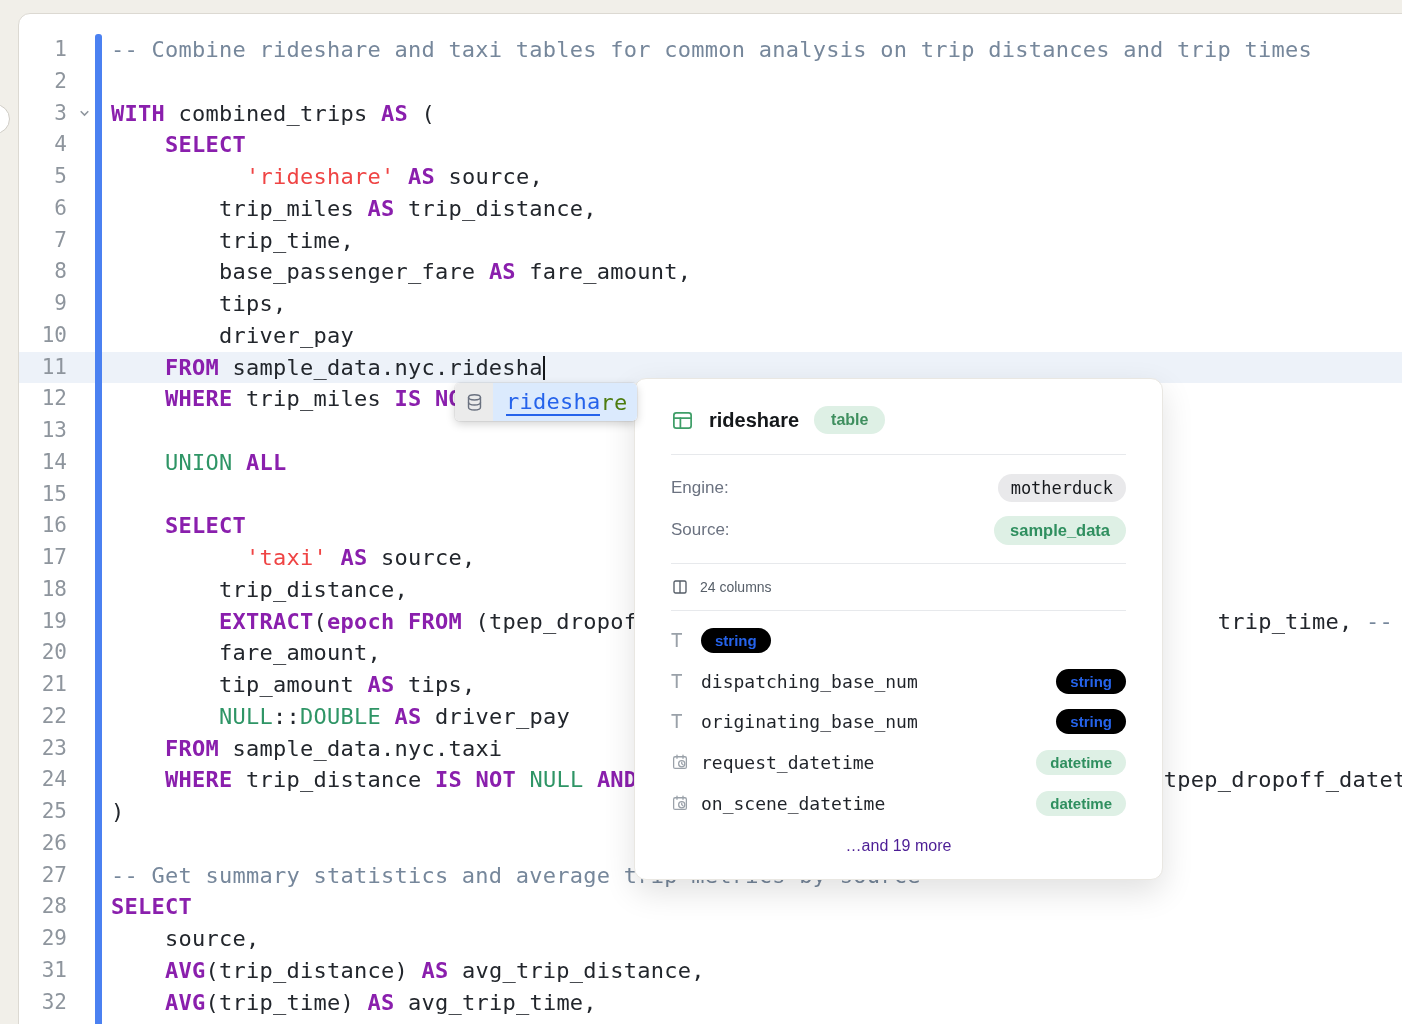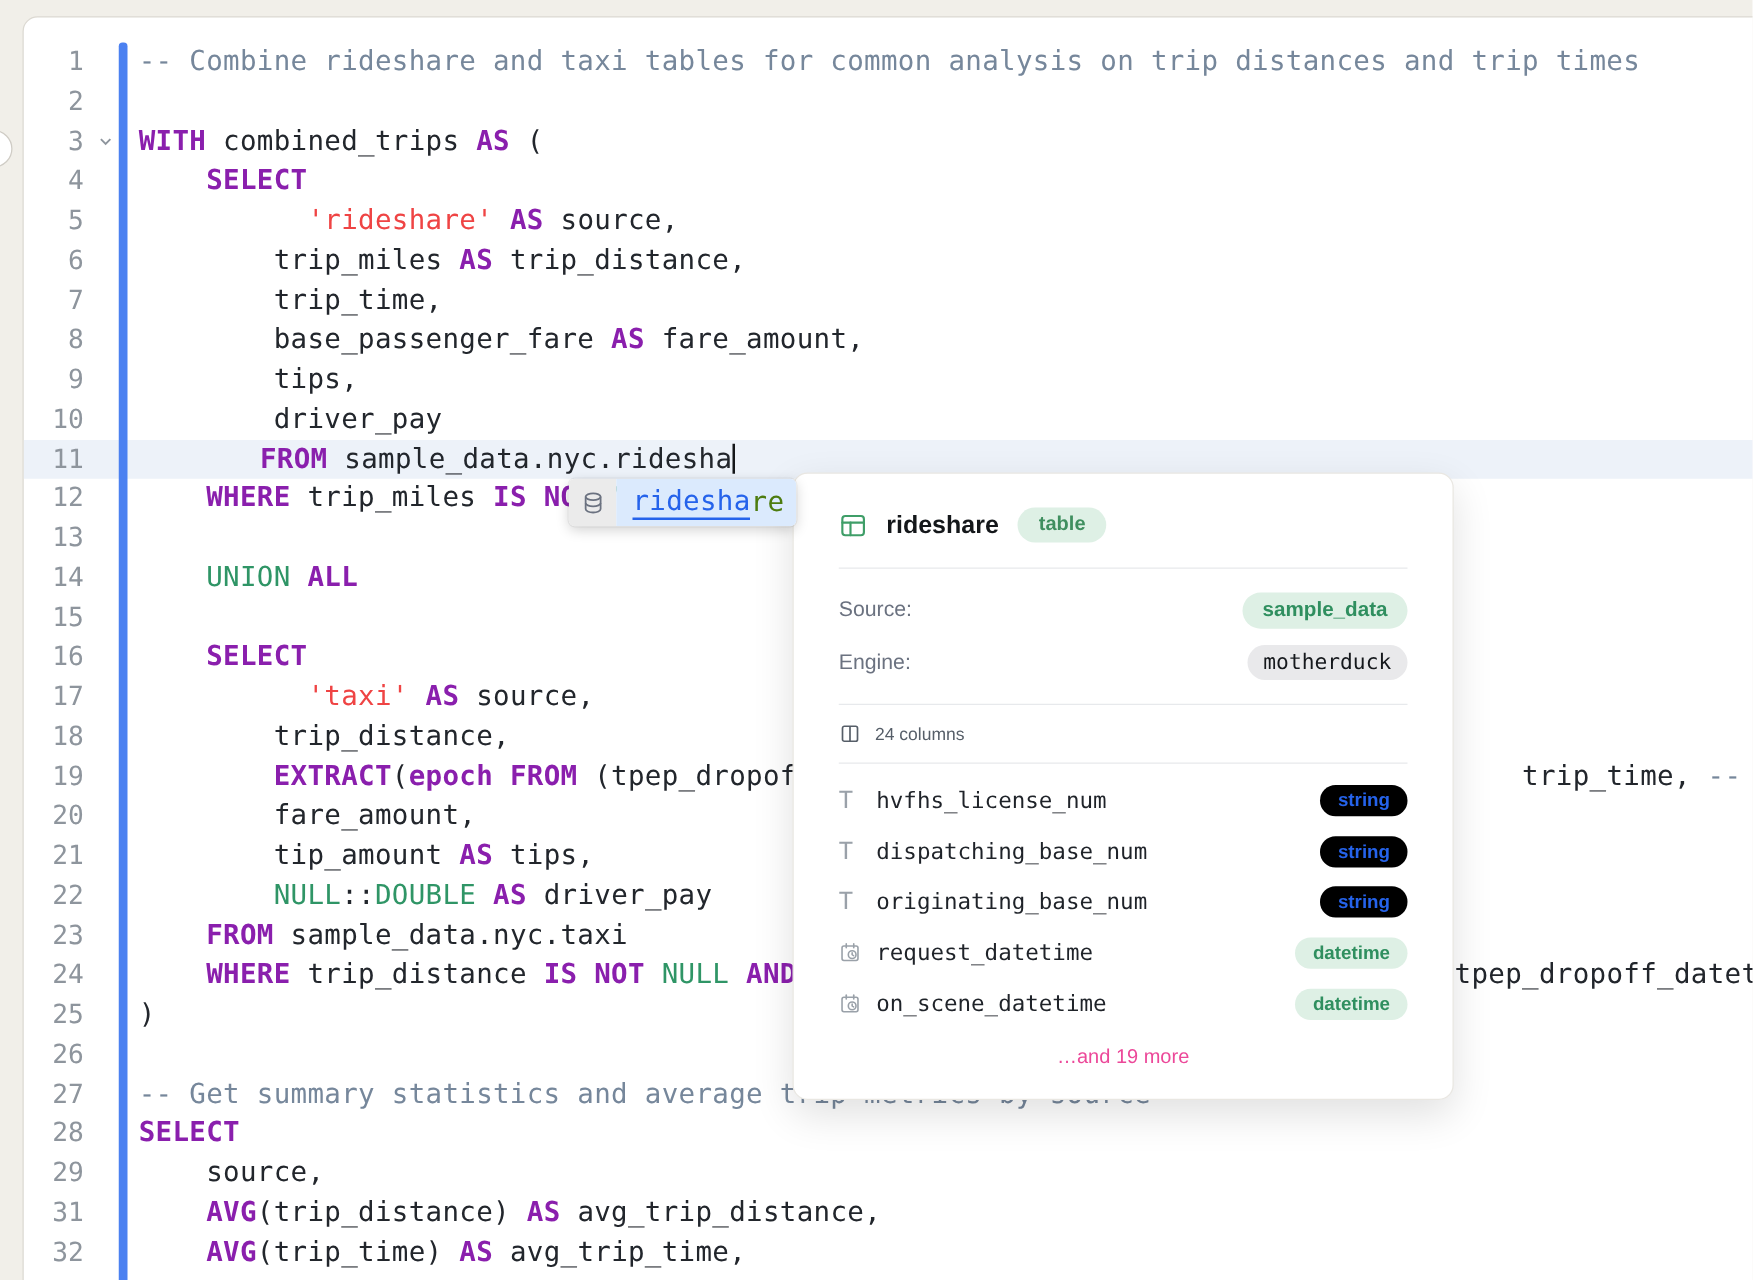--- a/index.html
+++ b/index.html
@@ -23,21 +23,21 @@
     background:#4b81f1;border-radius:3px 3px 0 0;z-index:2;
   }
   .rows{
     position:absolute;left:0;top:20px;right:0;bottom:0;overflow:hidden;
   }
   .row{
     position:relative;height:31.75px;white-space:pre;
     font-family:"DejaVu Sans Mono", monospace;
     font-size:22px;line-height:31.75px;letter-spacing:0.25px;
   }
-  .row.active{background:#edf2f9;padding-left:43px;}
+  .row.active{background:#edf2f9;}
   .ln{
     position:absolute;left:0;top:0;width:48px;text-align:right;
     color:#8e959d;font-size:21px;letter-spacing:0;
   }
   .fold{
     position:absolute;left:55px;top:0;width:20px;height:31.75px;
     display:flex;align-items:center;justify-content:center;
   }
   .code{display:block;margin-left:92px;position:relative;z-index:3;}
   .t-pl{color:#22262c;}
@@ -79,21 +79,21 @@
   .kv-section{padding:12px 36px;}
   .kv-row{height:42px;display:flex;align-items:center;justify-content:space-between;}
   .kv-label{font-size:17px;color:#6b7280;}
   .count-row{display:flex;align-items:center;gap:11px;padding:14px 36px;}
   .count-text{font-size:14px;color:#565e68;}
   .col-list{padding:9px 36px 2px 36px;}
   .col-row{height:40.7px;display:flex;align-items:center;}
   .col-ico{width:30px;display:flex;align-items:center;color:#9aa1a9;
     font-family:"DejaVu Sans Mono", monospace;font-size:19px;}
   .col-name{flex:1;font-family:"DejaVu Sans Mono", monospace;font-size:18px;color:#1f2329;}
-  .more-row{text-align:center;padding:12px 0 24px 0;font-size:16px;color:#ec4899;}
+  .more-row{text-align:center;padding:12px 0 24px 0;font-size:16px;color:#4c1d95;}
   
   .pill{border-radius:999px;display:inline-block;line-height:normal;}
   .pill-table{background:#def0e5;color:#3f8f5f;font-weight:bold;font-size:16px;padding:5px 17px;}
   .pill-green-val{background:#def0e5;color:#2f8f5f;font-weight:bold;font-size:16.5px;padding:5px 16px;}
   .pill-gray-val{background:#e9e9eb;color:#16191d;font-size:17px;padding:4px 13px;
     font-family:"DejaVu Sans Mono", monospace;}
   .pill-type-string{background:#000000;color:#2563eb;font-weight:bold;font-size:15px;padding:4px 14px;}
   .pill-type-datetime{background:#def0e5;color:#2f8f5f;font-weight:bold;font-size:15px;padding:4px 14px;}
   svg{display:block;}
 </style>
@@ -163,45 +163,44 @@
         <line x1="3" y1="9.5" x2="21" y2="9.5"></line>
         <line x1="9.8" y1="9.5" x2="9.8" y2="20"></line>
       </svg>
     </span>
     <span class="card-title">rideshare</span>
     <span class="pill pill-table">table</span>
   </div>
   <div class="divider"></div>
   <div class="kv-section" id="kv-section">
       <div class="kv-row">
+        <span class="kv-label">Engine:</span>
+        <span class="pill pill-gray-val">motherduck</span>
+      </div>
+      <div class="kv-row">
         <span class="kv-label">Source:</span>
         <span class="pill pill-green-val">sample_data</span>
-      </div>
-      <div class="kv-row">
-        <span class="kv-label">Engine:</span>
-        <span class="pill pill-gray-val">motherduck</span>
       </div>
     </div>
   <div class="divider"></div>
   <div class="count-row">
     <span>
       <svg width="18" height="18" viewBox="0 0 24 24" fill="none" stroke="#565e68" stroke-width="1.8">
         <rect x="4" y="4" width="16" height="16" rx="2"></rect>
         <line x1="12" y1="4" x2="12" y2="20"></line>
       </svg>
     </span>
     <span class="count-text">24 columns</span>
   </div>
   <div class="divider"></div>
   <div class="col-list" id="col-list">
       <div class="col-row">
         <span class="col-ico">
           <span style="line-height:1">T</span>
         </span>
-        <span class="col-name">hvfhs_license_num</span>
         <span class="pill pill-type-string">string</span>
       </div>
       <div class="col-row">
         <span class="col-ico">
           <span style="line-height:1">T</span>
         </span>
         <span class="col-name">dispatching_base_num</span>
         <span class="pill pill-type-string">string</span>
       </div>
       <div class="col-row">

